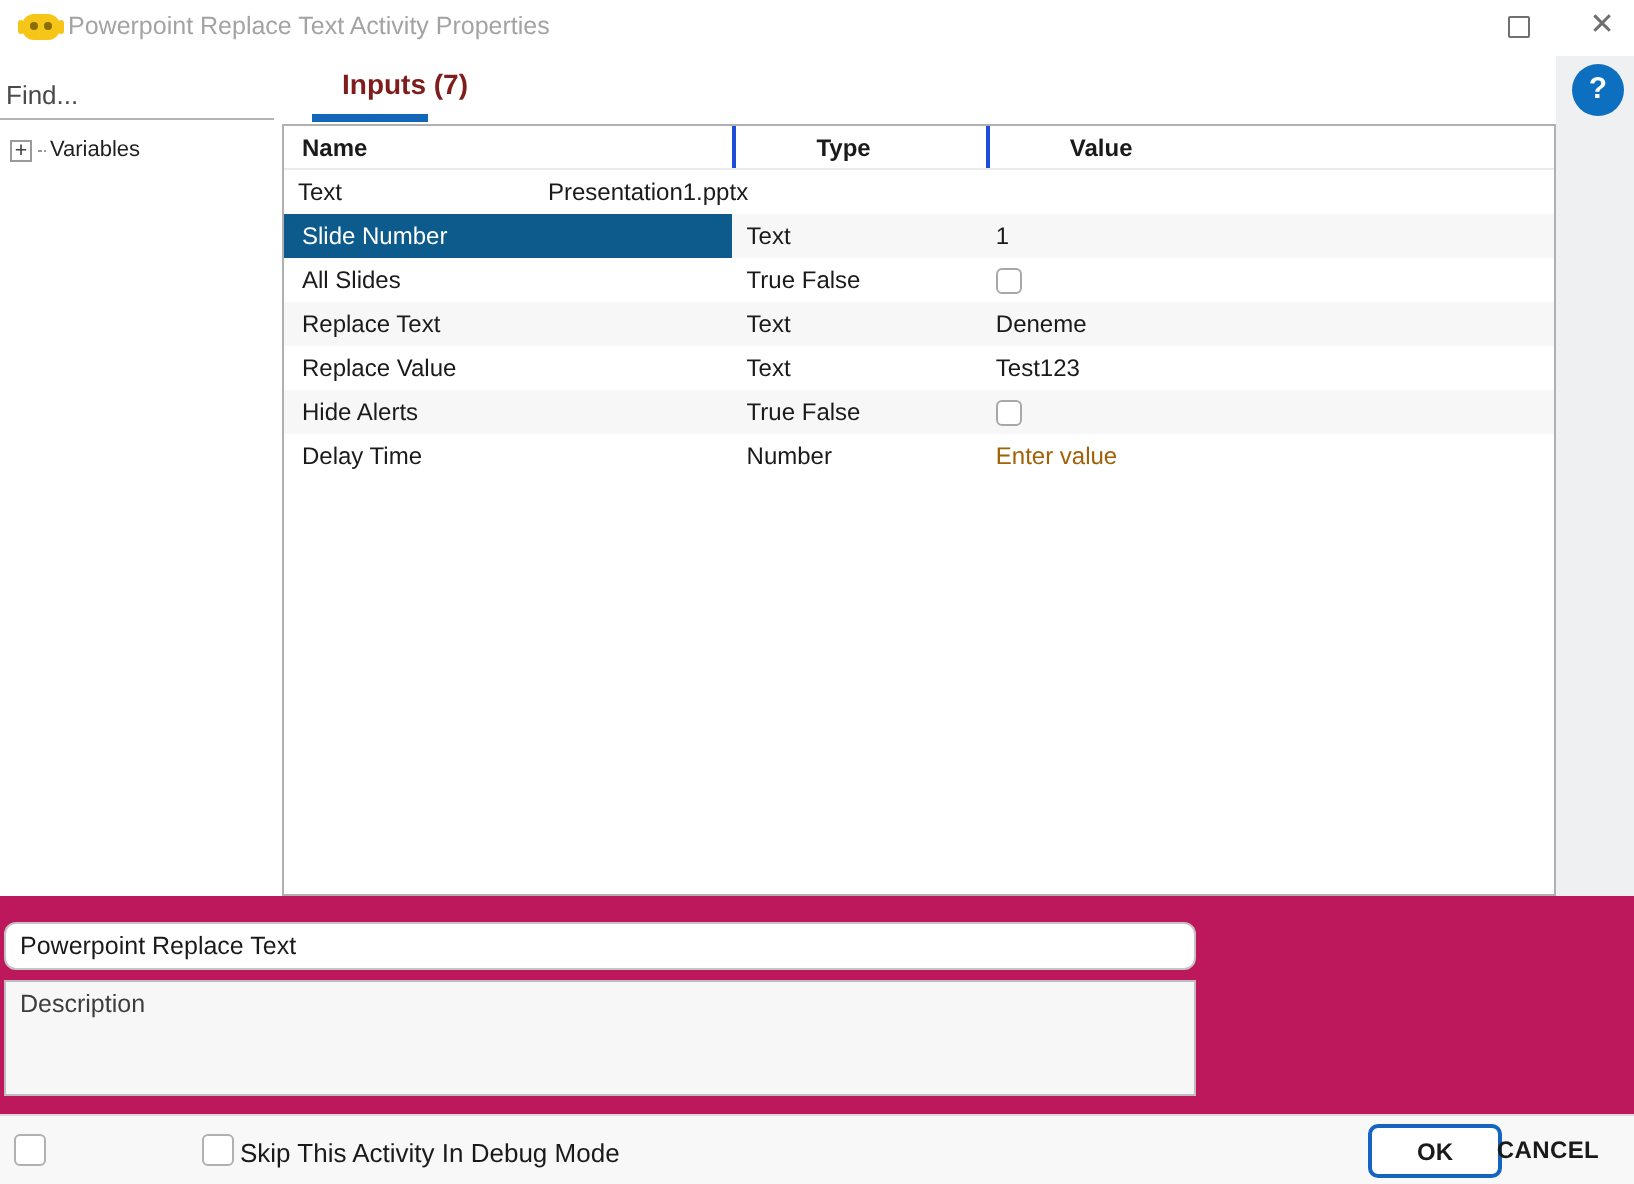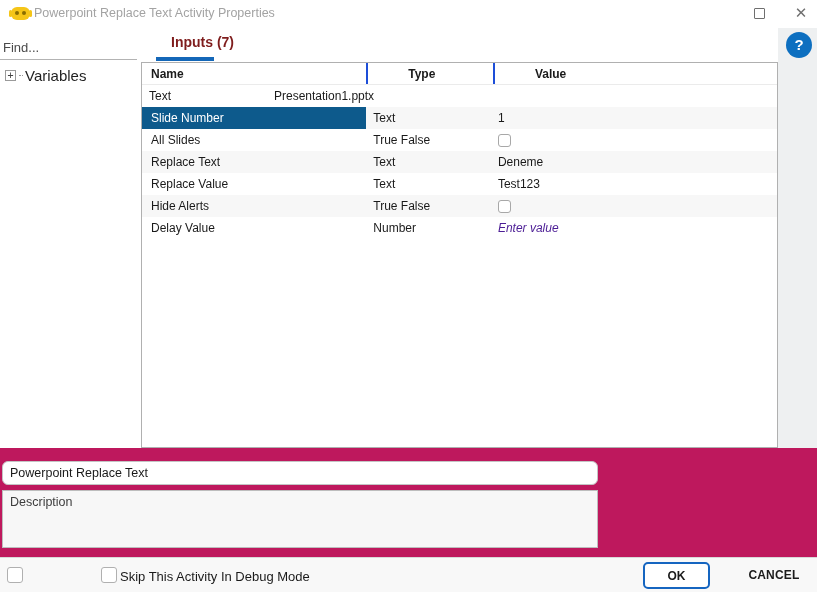--- a/index.html
+++ b/index.html
@@ -48,21 +48,21 @@
     padding: 0 3px; background: transparent; color: #333;
   }
   .find-input::placeholder { color: #4a4a4a; opacity: 1; }
   .tree-item { position: absolute; left: 5px; top: 39px; height: 16px; display: flex; align-items: center; cursor: pointer; }
   .tree-expander {
     width: 11px; height: 11px; border: 1px solid #9a9a9a; background: #fff;
     font-size: 10px; line-height: 9px; text-align: center; color: #444;
     font-family: "DejaVu Sans Mono", monospace; margin-right: 3px;
   }
   .tree-dots { width: 4px; border-top: 1px dotted #9a9a9a; margin-right: 2px; }
-  .tree-label { font-size: 15px; color: #1f1f1f; }
+  .tree-label { font-size: 11px; color: #1f1f1f; }
 
   
   .right-strip { left: 778px; top: 28px; width: 39px; height: 420px; background: #eef0f1; }
   .tab {
     left: 155px; top: 34px; font-size: 14px; font-weight: 600; color: #7f1d1d;
     cursor: pointer; padding-bottom: 5px; margin-left: 16px;
   }
   .tab-underline { left: 156px; top: 57px; width: 58px; height: 4px; background: #1467b8; }
   .help-icon {
     left: 786px; top: 32px; width: 26px; height: 26px; border-radius: 50%;
@@ -81,21 +81,21 @@
   .gcell { display: flex; align-items: center; overflow: hidden; white-space: nowrap; }
   .c-name  { width: 225px; padding-left: 9px; }
   .c-type  { width: 127px; padding-left: 7px; }
   .c-value { width: 285px; padding-left: 5px; }
   .grow.header .c-type, .grow.header .c-value { border-left: 2px solid #1d4ed8; padding-left: 40px; }
   .gcell.selected { background: #0d5a8c; color: #ffffff; }
   .grid-checkbox {
     width: 13px; height: 13px; border: 1px solid #a8a8a8; border-radius: 3px;
     background: #ffffff; display: inline-block; cursor: pointer;
   }
-  .placeholder-text { font-style: italic; color: #4c1d95; text-align: center; }
+  .placeholder-text { color: #a16207; text-align: center; }
 
   
   .lower { left: 0; top: 448px; width: 817px; height: 109px; background: #be185d; }
   .name-input {
     position: absolute; left: 2px; top: 13px; width: 596px; height: 24px;
     border: 1px solid #c4c4c4; border-radius: 6px; background: #ffffff;
     font-family: "Liberation Sans", sans-serif; font-size: 12.5px; color: #1a1a1a;
     padding: 0 7px; outline: none;
   }
   .desc-input {
@@ -114,21 +114,21 @@
   .foot-checkbox {
     position: absolute; width: 16px; height: 16px; top: 9px;
     border: 1px solid #b0b0b0; border-radius: 3px; background: #ffffff; cursor: pointer;
   }
   .cb-breakpoint { left: 7px; }
   .cb-skip { left: 101px; }
   .foot-label { position: absolute; top: 11px; font-size: 13px; color: #1a1a1a; }
   .lbl-breakpoint { left: 27px; margin-top: 44px; }
   .lbl-skip { left: 120px; }
   .ok-button {
-    position: absolute; left: 643px; top: 4px; width: 67px; height: 27px;
+    position: absolute; left: 684px; top: 4px; width: 67px; height: 27px;
     background: #ffffff; border: 2px solid #1565c0; border-radius: 5px;
     font-family: "Liberation Sans", sans-serif; font-size: 12px; font-weight: bold;
     color: #1a1a1a; cursor: pointer;
   }
   .cancel-button {
     position: absolute; left: 738px; top: 10px; width: 72px; text-align: center;
     background: transparent; border: none;
     font-family: "Liberation Sans", sans-serif; font-size: 12px; font-weight: bold;
     color: #1a1a1a; cursor: pointer; letter-spacing: 0.2px;
   }
@@ -205,21 +205,21 @@
 
   <div class="grow stripe">
     <div class="gcell c-name">Hide Alerts</div>
     <div class="gcell c-type">True False</div>
     <div class="gcell c-value">
       <span class="grid-checkbox"></span>
     </div>
   </div>
 
   <div class="grow">
-    <div class="gcell c-name">Delay Value</div>
+    <div class="gcell c-name">Delay Time</div>
     <div class="gcell c-type">Number</div>
     <div class="gcell c-value placeholder-text">Enter value</div>
   </div>
 </div>
 
 <div class="abs lower">
   <input class="name-input" value="Powerpoint Replace Text" style="">
   <textarea class="desc-input" placeholder="Description" style=""></textarea>
 </div>
 

